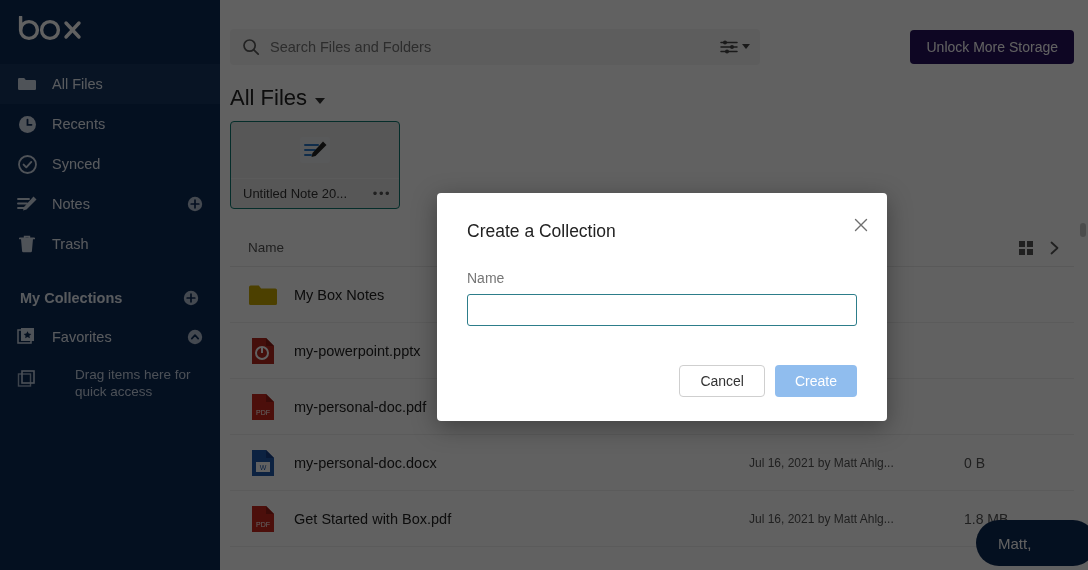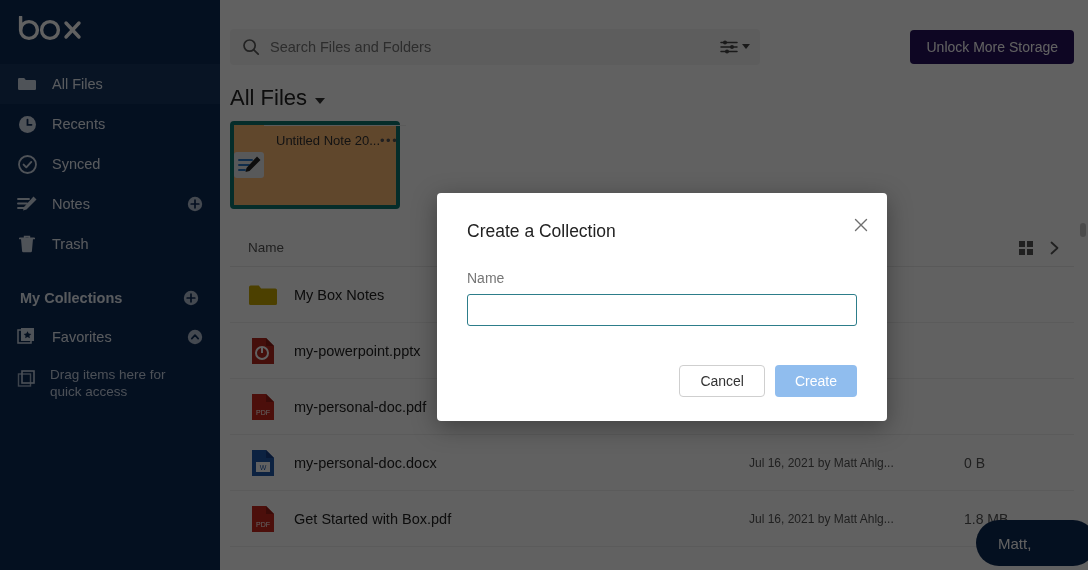--- a/index.html
+++ b/index.html
@@ -76,20 +76,21 @@
     height: 38px; padding: 0 16px;
     font-size: 14.5px; color: #e8eef7;
     cursor: pointer;
     justify-content: flex-end;
   }
   .drag-hint {
     display: flex; align-items: flex-start;
     padding: 10px 16px 0 16px;
     font-size: 13.5px; color: #c6d2e4;
     line-height: 17px;
+    gap: 25px;
   }
   .drag-hint .nav-icon { margin-top: 2px; margin-right: 12px; }
   .drag-hint-text { width: 120px; }
 
   
   .main {
     flex: 1 1 auto; height: 570px;
     background: #ffffff;
     display: flex; flex-direction: column;
     position: relative;
@@ -148,24 +149,24 @@
   .title-caret {
     width: 0; height: 0; margin-left: 8px; margin-top: 6px;
     border-left: 5px solid transparent;
     border-right: 5px solid transparent;
     border-top: 6px solid #333;
   }
 
   .card-grid { display: flex; gap: 12px; padding-bottom: 6px; }
   .file-card {
     width: 170px; height: 88px;
-    border: 4px solid #0f766e;
+    border: 1px solid #0f766e;
     border-radius: 4px;
-    display: flex; flex-direction: row;
-    background: #fdba74;
+    display: flex; flex-direction: column;
+    background: #e5e5e5;
     cursor: pointer;
   }
   .card-thumb {
     flex: 1 1 auto;
     display: flex; align-items: center; justify-content: center;
   }
   .card-footer {
     height: 30px;
     display: flex; align-items: center;
     padding: 0 8px 0 12px;

